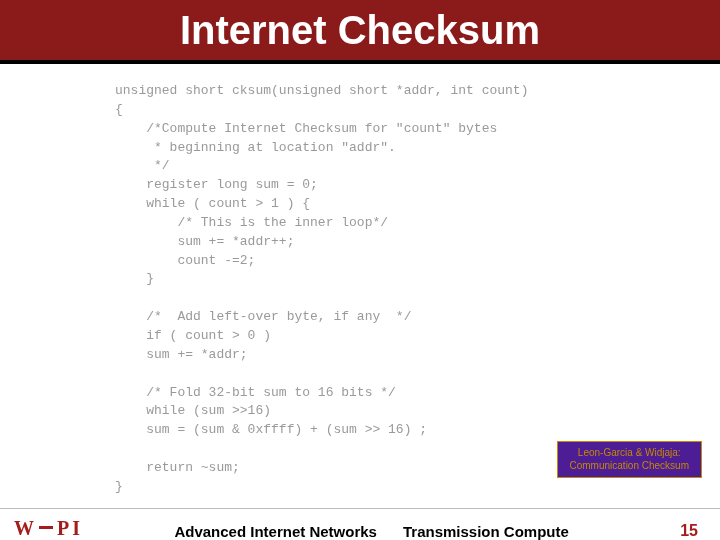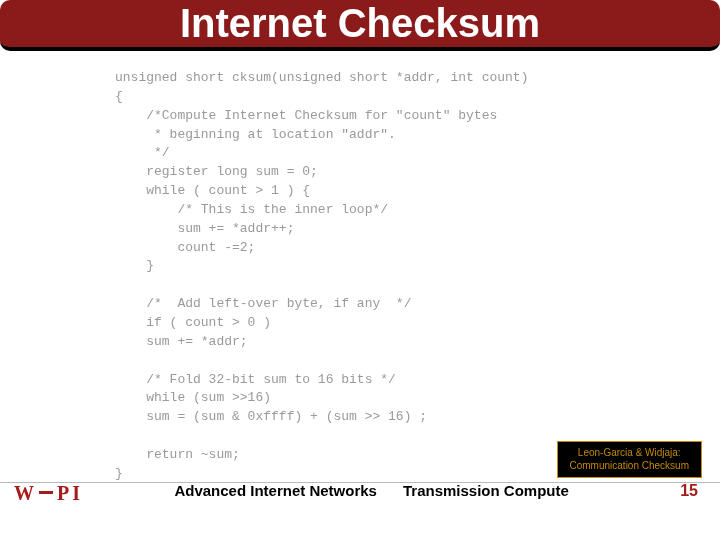--- a/index.html
+++ b/index.html
@@ -7,26 +7,25 @@
     width: 720px;
     height: 540px;
     background: #fff;
     font-family: Georgia, serif;
     position: relative;
     overflow: hidden;
   }
   .title-bar {
     background: #8B1A1A;
     width: 100%;
-    height: 51px;
+    height: 64px;
     border-bottom: 4px solid #000;
     display: flex;
     align-items: center;
     justify-content: center;
-    border-radius: 10px;
   }
   .title-text {
     color: #fff;
     font-size: 40px;
     font-weight: bold;
     font-family: "Comic Sans MS", "Marker Felt", cursive, sans-serif;
   }
   .code-area {
     padding: 18px 0 0 115px;
     font-family: "Courier New", monospace;
@@ -34,36 +33,36 @@
     line-height: 1.45;
     color: #9a9a9a;
     filter: blur(0.45px);
     white-space: pre;
   }
   .citation-box {
     position: absolute;
     right: 18px;
     bottom: 62px;
     border: 1px solid #c48a00;
-    background: #000000;
+    background: #4c1d95;
     padding: 5px 12px;
     text-align: center;
     font-family: Arial, sans-serif;
     font-size: 10px;
     color: #c48a00;
     line-height: 1.25;
   }
   .footer {
     position: absolute;
     bottom: 0;
     left: 0;
     width: 100%;
-    height: 58px;
+    height: 32px;
     display: flex;
-    align-items: flex-start;
+    align-items: flex-end;
   }
   .footer-divider {
     position: absolute;
     top: 0;
     left: 0;
     right: 0;
     height: 1px;
     background: #bbb;
   }
   .logo {

